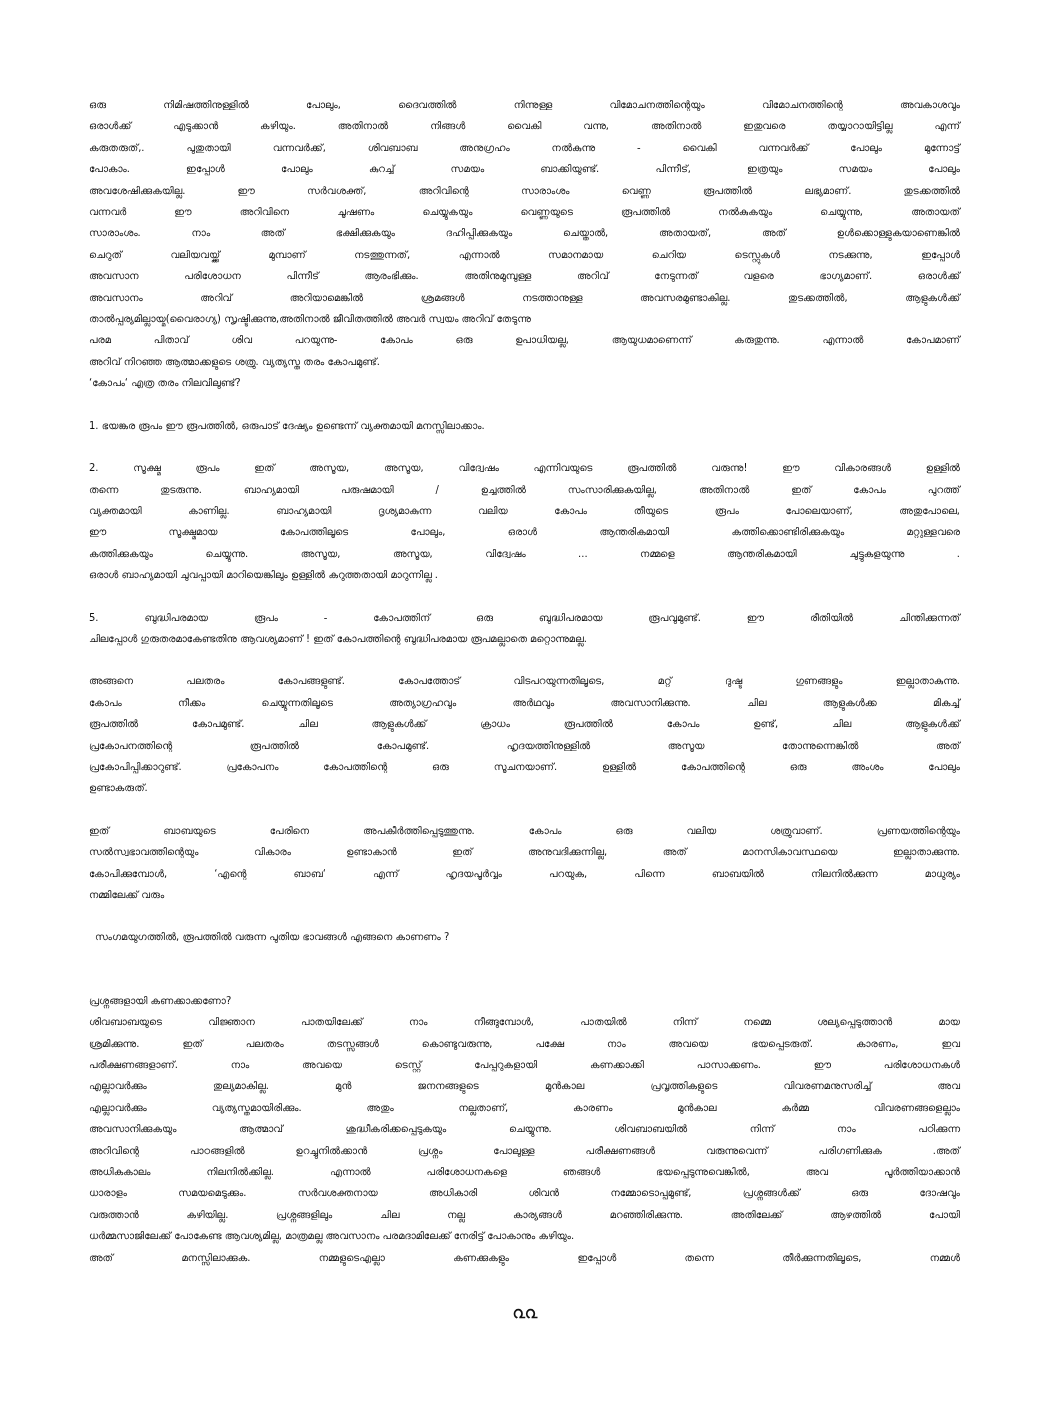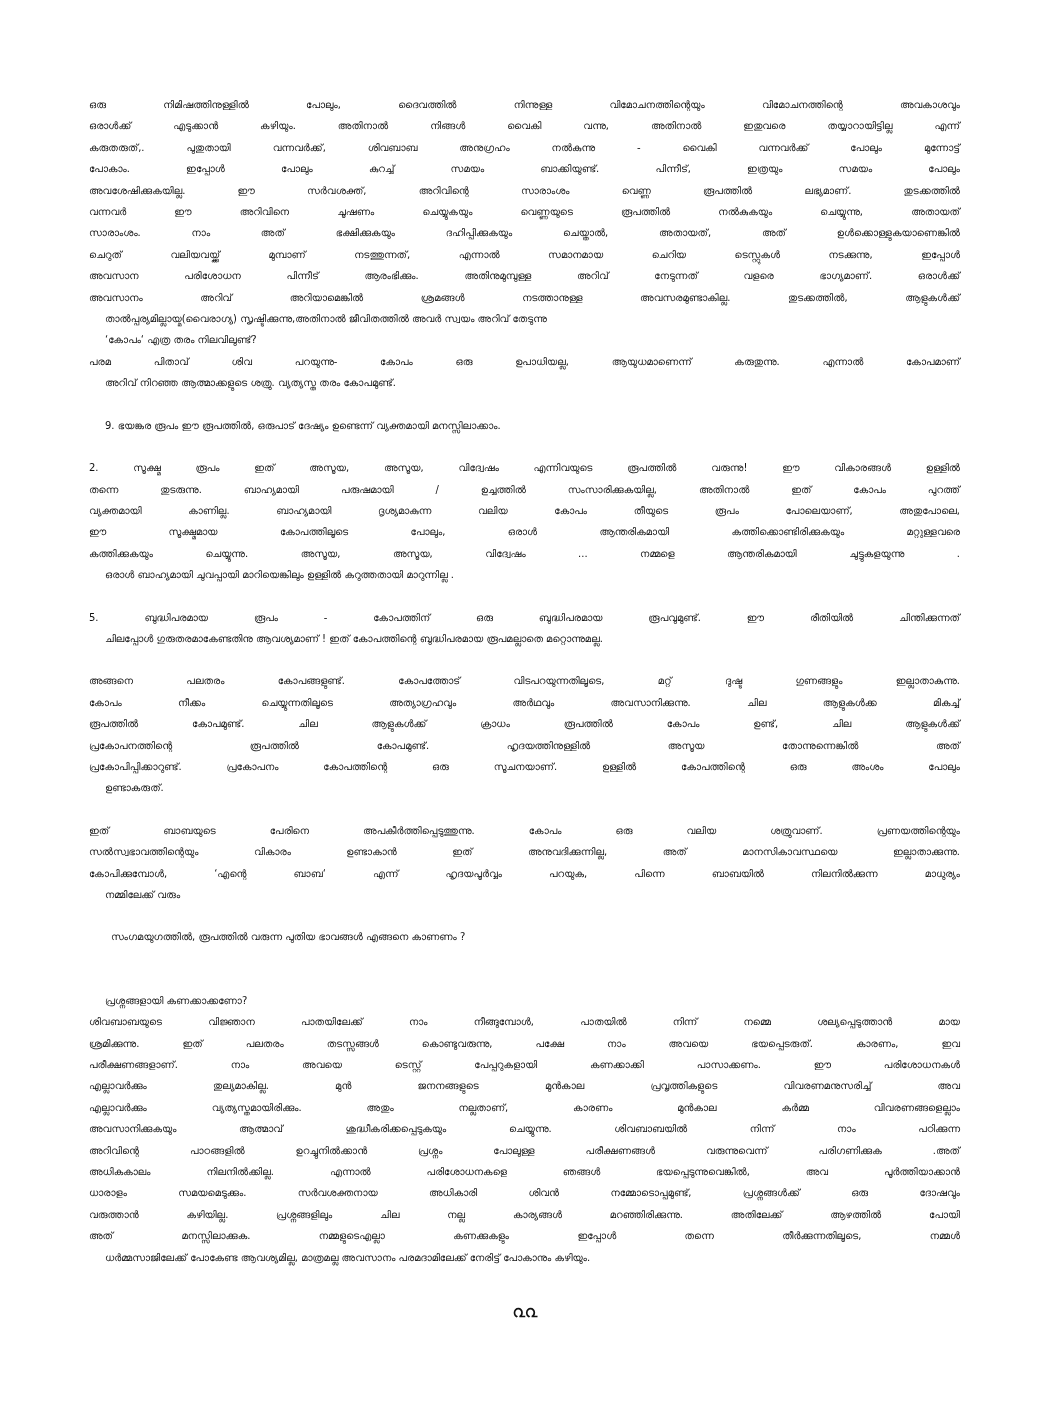--- a/index.html
+++ b/index.html
@@ -14,60 +14,59 @@
     .page {
       position: absolute;
       left: 89px;
       top: 94px;
       width: 871px;
       font-size: 10px;
       line-height: 21.4px;
     }
     .para { margin: 0; text-align: justify; }
     .para .line { display: block; text-align: justify; text-align-last: justify; }
-    .para .line.last { text-align-last: left; margin-left: 16px; }
+    .para .line.last { text-align-last: left; }
     .gap { height: 21px; }
     .indent { padding-left: 6px; }
     .page-number {
       position: absolute;
       left: 0; right: 0;
       top: 1303px;
       text-align: center;
       font-size: 16px;
       font-weight: bold;
-      font-family: Liberation Mono, monospace;
     }
   </style>
 </head>
 <body>
 
 <div class="page" id="page-root">
     <div class="para">
       <span class="line">ഒരു നിമിഷത്തിനുള്ളിൽ പോലും, ദൈവത്തിൽ നിന്നുള്ള വിമോചനത്തിന്റെയും വിമോചനത്തിന്റെ അവകാശവും</span>
       <span class="line">ഒരാൾക്ക് എടുക്കാൻ കഴിയും. അതിനാൽ നിങ്ങൾ വൈകി വന്നു, അതിനാൽ ഇതുവരെ തയ്യാറായിട്ടില്ല എന്ന്</span>
       <span class="line">കരുതരുത്,. പുതുതായി വന്നവർക്ക്, ശിവബാബ അനുഗ്രഹം നൽകുന്നു - വൈകി വന്നവർക്ക് പോലും മുന്നോട്ട്</span>
       <span class="line">പോകാം. ഇപ്പോൾ പോലും കുറച്ച് സമയം ബാക്കിയുണ്ട്. പിന്നീട്, ഇത്രയും സമയം പോലും</span>
       <span class="line">അവശേഷിക്കുകയില്ല. ഈ സർവശക്ത്, അറിവിന്റെ സാരാംശം വെണ്ണ  രൂപത്തിൽ ലഭ്യമാണ്. തുടക്കത്തിൽ</span>
       <span class="line">വന്നവർ ഈ അറിവിനെ ചൂഷണം ചെയ്യുകയും വെണ്ണയുടെ രൂപത്തിൽ നൽകുകയും ചെയ്യുന്നു, അതായത്</span>
       <span class="line">സാരാംശം. നാം അത് ഭക്ഷിക്കുകയും ദഹിപ്പിക്കുകയും ചെയ്താൽ, അതായത്, അത് ഉൾക്കൊള്ളുകയാണെങ്കിൽ</span>
       <span class="line">ചെറുത് വലിയവയ്ക്ക് മുമ്പാണ് നടത്തുന്നത്, എന്നാൽ സമാനമായ ചെറിയ ടെസ്റ്റുകൾ നടക്കുന്നു, ഇപ്പോൾ</span>
       <span class="line">അവസാന പരിശോധന പിന്നീട് ആരംഭിക്കും. അതിനുമുമ്പുള്ള അറിവ് നേടുന്നത് വളരെ ഭാഗ്യമാണ്. ഒരാൾക്ക്</span>
       <span class="line">അവസാനം അറിവ് അറിയാമെങ്കിൽ ശ്രമങ്ങൾ നടത്താനുള്ള അവസരമുണ്ടാകില്ല. തുടക്കത്തിൽ, ആളുകൾക്ക്</span>
       <span class="line last">താൽപ്പര്യമില്ലായ്മ(വൈരാഗ്യ) സൃഷ്ടിക്കുന്നു,അതിനാൽ  ജീവിതത്തിൽ അവർ സ്വയം അറിവ് തേടുന്നു</span>
     </div>
     <div class="para">
-      <span class="line last">‘കോപം‘ എത്ര തരം നിലവിലുണ്ട്?</span>
-    </div>
-    <div class="para">
       <span class="line">പരമ പിതാവ് ശിവ പറയുന്നു- കോപം ഒരു ഉപാധിയല്ല, ആയുധമാണെന്ന് കരുതുന്നു. എന്നാൽ കോപമാണ്</span>
       <span class="line last">അറിവ് നിറഞ്ഞ ആത്മാക്കളുടെ ശത്രു. വ്യത്യസ്ത തരം കോപമുണ്ട്.</span>
     </div>
+    <div class="para">
+      <span class="line last">‘കോപം‘ എത്ര തരം നിലവിലുണ്ട്?</span>
+    </div>
     <div class="gap"></div>
     <div class="para">
-      <span class="line last">9. ഭയങ്കര രൂപം ഈ രൂപത്തിൽ, ഒരുപാട് ദേഷ്യം ഉണ്ടെന്ന് വ്യക്തമായി മനസ്സിലാക്കാം.</span>
+      <span class="line last">1. ഭയങ്കര രൂപം ഈ രൂപത്തിൽ, ഒരുപാട് ദേഷ്യം ഉണ്ടെന്ന് വ്യക്തമായി മനസ്സിലാക്കാം.</span>
     </div>
     <div class="gap"></div>
     <div class="para">
       <span class="line">2. സൂക്ഷ്മ രൂപം ഇത് അസൂയ, അസൂയ, വിദ്വേഷം എന്നിവയുടെ രൂപത്തിൽ വരുന്നു! ഈ വികാരങ്ങൾ ഉള്ളിൽ</span>
       <span class="line">തന്നെ തുടരുന്നു. ബാഹ്യമായി പരുഷമായി / ഉച്ചത്തിൽ സംസാരിക്കുകയില്ല, അതിനാൽ ഇത് കോപം പുറത്ത്</span>
       <span class="line">വ്യക്തമായി കാണില്ല. ബാഹ്യമായി ദൃശ്യമാകുന്ന വലിയ കോപം തീയുടെ രൂപം പോലെയാണ്, അതുപോലെ,</span>
       <span class="line">ഈ സൂക്ഷ്മമായ കോപത്തിലൂടെ പോലും, ഒരാൾ ആന്തരികമായി കത്തിക്കൊണ്ടിരിക്കുകയും മറ്റുള്ളവരെ</span>
       <span class="line">കത്തിക്കുകയും ചെയ്യുന്നു. അസൂയ, അസൂയ, വിദ്വേഷം ... നമ്മളെ ആന്തരികമായി ചുട്ടുകളയുന്നു .</span>
       <span class="line last">ഒരാൾ ബാഹ്യമായി ചുവപ്പായി മാറിയെങ്കിലും ഉള്ളിൽ കറുത്തതായി മാറുന്നില്ല .</span>
     </div>
@@ -105,18 +104,18 @@
       <span class="line">ശിവബാബയുടെ വിജ്ഞാന പാതയിലേക്ക് നാം നീങ്ങുമ്പോൾ, പാതയിൽ നിന്ന് നമ്മെ ശല്യപ്പെടുത്താൻ മായ</span>
       <span class="line">ശ്രമിക്കുന്നു. ഇത് പലതരം തടസ്സങ്ങൾ കൊണ്ടുവരുന്നു, പക്ഷേ നാം അവയെ ഭയപ്പെടരുത്. കാരണം, ഇവ</span>
       <span class="line">പരീക്ഷണങ്ങളാണ്. നാം അവയെ ടെസ്റ്റ് പേപ്പറുകളായി കണക്കാക്കി പാസാക്കണം. ഈ പരിശോധനകൾ</span>
       <span class="line">എല്ലാവർക്കും തുല്യമാകില്ല. മുൻ ജനനങ്ങളുടെ മുൻകാല പ്രവൃത്തികളുടെ വിവരണമനുസരിച്ച് അവ</span>
       <span class="line">എല്ലാവർക്കും വ്യത്യസ്തമായിരിക്കും. അതും നല്ലതാണ്, കാരണം മുൻകാല കർമ്മ വിവരണങ്ങളെല്ലാം</span>
       <span class="line">അവസാനിക്കുകയും ആത്മാവ് ശുദ്ധീകരിക്കപ്പെടുകയും ചെയ്യുന്നു. ശിവബാബയിൽ നിന്ന് നാം പഠിക്കുന്ന</span>
       <span class="line">അറിവിന്റെ പാഠങ്ങളിൽ ഉറച്ചുനിൽക്കാൻ പ്രശ്നം പോലുള്ള പരീക്ഷണങ്ങൾ വരുന്നുവെന്ന് പരിഗണിക്കുക .അത്</span>
       <span class="line">അധികകാലം നിലനിൽക്കില്ല. എന്നാൽ പരിശോധനകളെ ഞങ്ങൾ ഭയപ്പെടുന്നുവെങ്കിൽ, അവ പൂർത്തിയാക്കാൻ</span>
       <span class="line">ധാരാളം സമയമെടുക്കും. സർവശക്തനായ അധികാരി ശിവൻ നമ്മോടൊപ്പമുണ്ട്, പ്രശ്നങ്ങൾക്ക് ഒരു ദോഷവും</span>
       <span class="line">വരുത്താൻ കഴിയില്ല. പ്രശ്നങ്ങളിലും ചില നല്ല കാര്യങ്ങൾ മറഞ്ഞിരിക്കുന്നു. അതിലേക്ക് ആഴത്തിൽ പോയി</span>
+      <span class="line last">ധർമ്മസാജിലേക്ക് പോകേണ്ട ആവശ്യമില്ല, മാത്രമല്ല അവസാനം പരമദാമിലേക്ക് നേരിട്ട് പോകാനും കഴിയും.</span>
       <span class="line">അത് മനസ്സിലാക്കുക.  നമ്മളുടെഎല്ലാ കണക്കുകളും  ഇപ്പോൾ തന്നെ തീർക്കുന്നതിലൂടെ, നമ്മൾ</span>
-      <span class="line last">ധർമ്മസാജിലേക്ക് പോകേണ്ട ആവശ്യമില്ല, മാത്രമല്ല അവസാനം പരമദാമിലേക്ക് നേരിട്ട് പോകാനും കഴിയും.</span>
     </div>
   </div>
 
 <div class="page-number">൨൨</div>
 
 </body></html>

